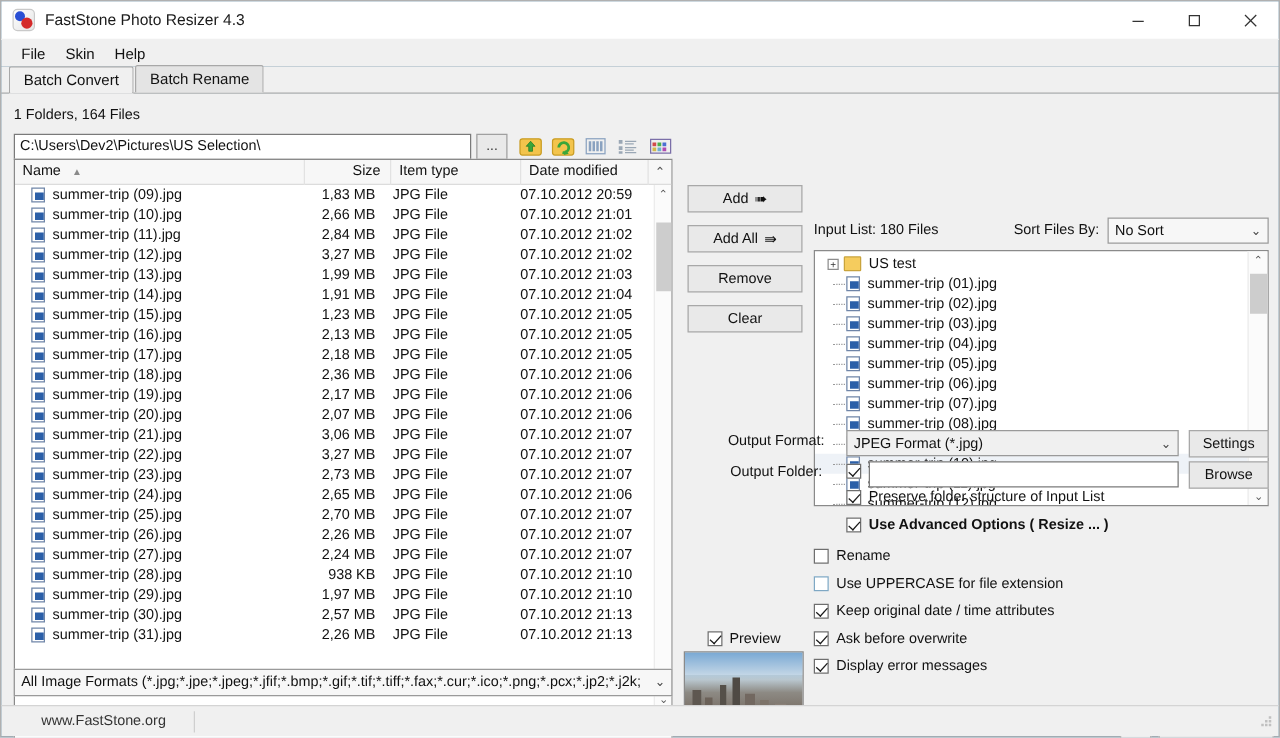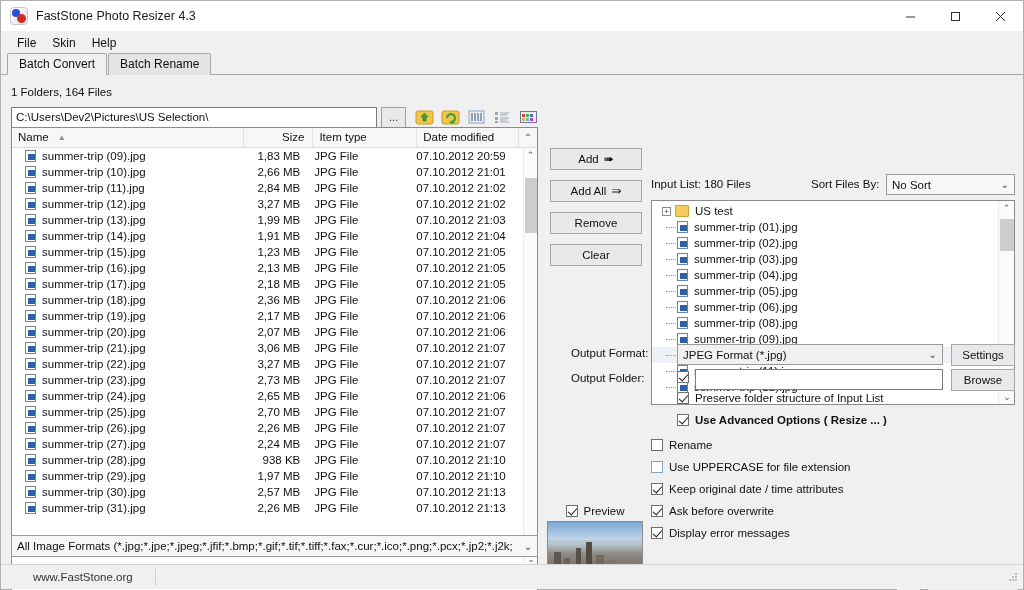--- a/index.html
+++ b/index.html
@@ -54,21 +54,21 @@
     background: #f0f0f0;
     display: flex; align-items: center; padding-left: 8px; gap: 0px;
   }
   .menuitem { padding: 2px 8px; font-size: 12px; color: #111; }
 
   
   .tabstrip {
     position: absolute; top: 52px; left: 0; right: 0; height: 22px;
     background: #f0f0f0;
     border-bottom: 1px solid #a8a8a8;
-    display: flex; align-items: flex-start; padding-left: 6px;
+    display: flex; align-items: flex-end; padding-left: 6px;
   }
   .tab {
     height: 22px; padding: 0 11px; font-size: 12px; line-height: 21px;
     border: 1px solid #a8a8a8; border-bottom: none;
     background: #e4e4e4; color: #111; margin-right: 1px;
     border-top-left-radius: 2px; border-top-right-radius: 2px;
   }
   .tab.active { background: #f0f0f0; border-bottom: 1px solid #f0f0f0; margin-bottom: -1px; }
 
   
@@ -178,21 +178,21 @@
   .foldericon {
     width: 14px; height: 12px; background: #f5cc5e; border: 1px solid #c9a43c; flex: none;
     border-radius: 1px;
   }
   .tree-label { margin-left: 6px; }
   .tree-vscroll {
     position: absolute; right: 0; top: 0; width: 16px; bottom: 0;
     background: #fbfbfb; border-left: 1px solid #ececec;
   }
 
-  .lbl-right { position: absolute; font-size: 11.5px; color: #111; text-align: left; }
+  .lbl-right { position: absolute; font-size: 11.5px; color: #111; text-align: center; }
   .ctl { position: absolute; }
   .combo {
     background: #f0f0f0; border: 1px solid #9a9a9a; font-size: 11.5px; color: #111;
     display: flex; align-items: center; padding-left: 5px; height: 21px;
   }
   .combo .chev { margin-left: auto; margin-right: 5px; font-size: 10px; color: #444; }
   .txtbox { background: #fff; border: 1px solid #7a7a7a; height: 21px; }
   .pbtn {
     background: #e9e9e9; border: 1px solid #a8a8a8; font-size: 11.5px; color: #111;
     display: flex; align-items: center; justify-content: center; height: 22px;
@@ -636,20 +636,25 @@
             <span class="tree-label">summer-trip (05).jpg</span>
           </div>
           <div class="trow">
             <span class="tree-dash"></span>
             <span class="jpgicon"></span>
             <span class="tree-label">summer-trip (06).jpg</span>
           </div>
           <div class="trow">
             <span class="tree-dash"></span>
             <span class="jpgicon"></span>
+            <span class="tree-label">summer-trip (07).jpg</span>
+          </div>
+          <div class="trow">
+            <span class="tree-dash"></span>
+            <span class="jpgicon"></span>
             <span class="tree-label">summer-trip (08).jpg</span>
           </div>
           <div class="trow">
             <span class="tree-dash"></span>
             <span class="jpgicon"></span>
             <span class="tree-label">summer-trip (09).jpg</span>
           </div>
           <div class="trow sel">
             <span class="tree-dash"></span>
             <span class="jpgicon"></span>

